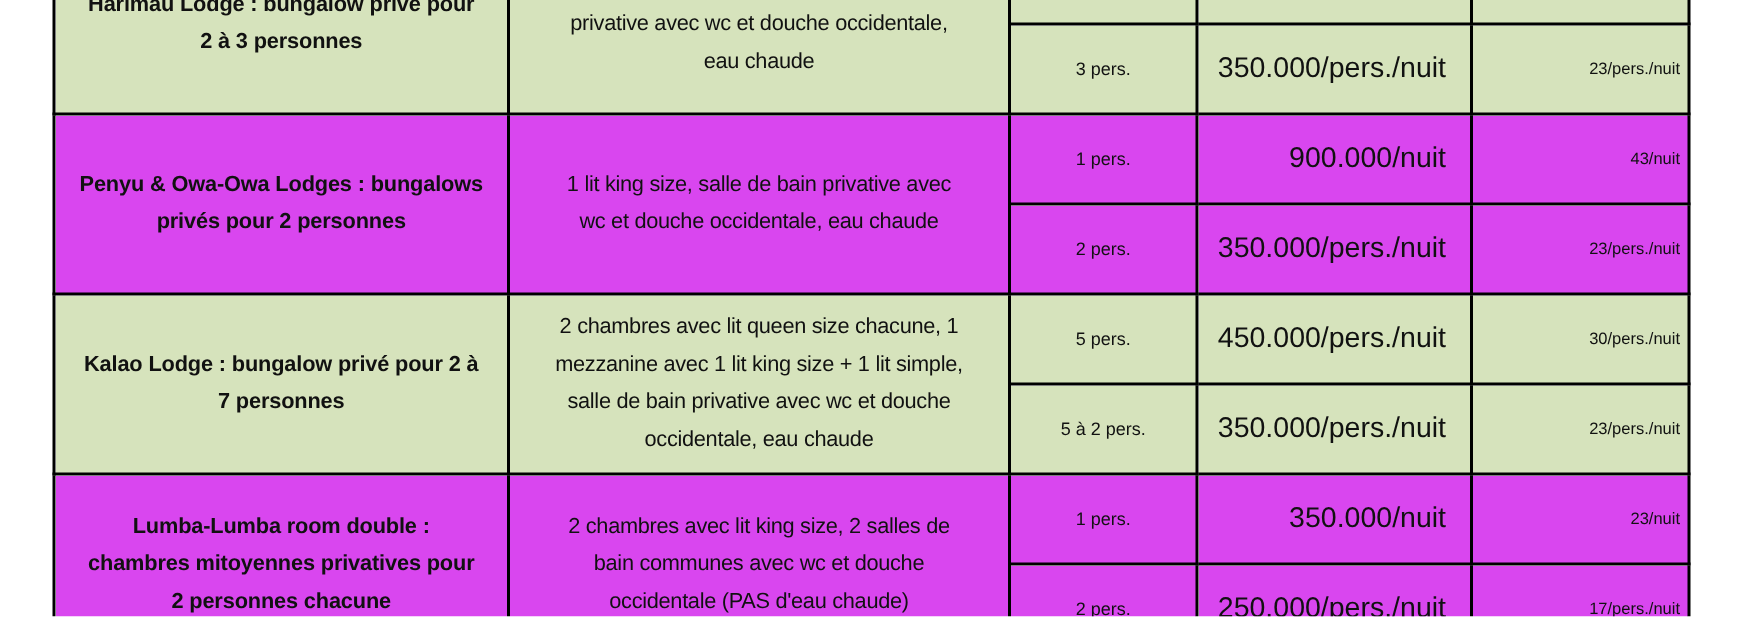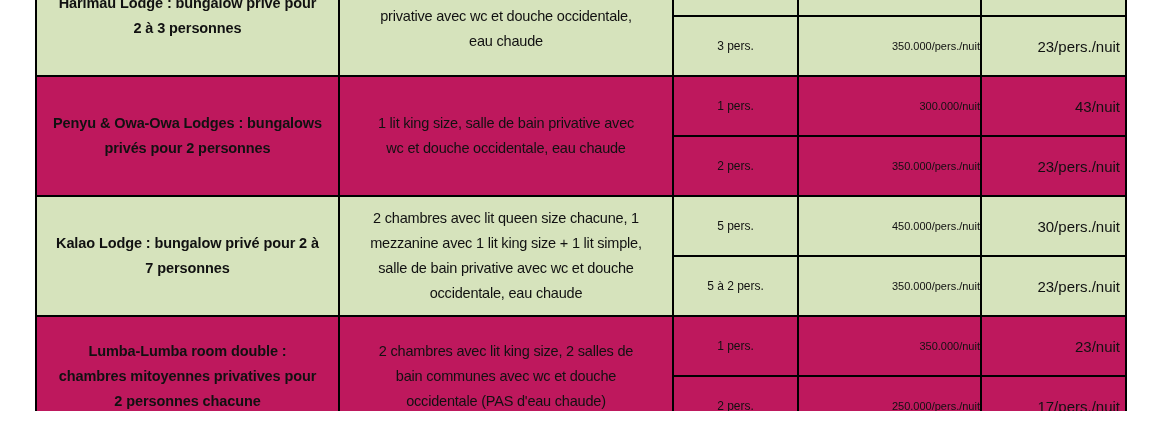--- a/index.html
+++ b/index.html
@@ -25,24 +25,24 @@
   }
   table.pricing td {
     border: 2px solid #000000;
     vertical-align: middle;
     overflow: hidden;
   }
   tr.subrow { height: 60px; }
   td.c-name   { width: 303px; text-align: center; font-weight: bold; white-space: pre-line; font-size: 14.5px; line-height: 25px; letter-spacing: -0.1px; padding: 0 6px; }
   td.c-desc   { width: 334px; text-align: center; white-space: pre-line; font-size: 14.5px; line-height: 25px; letter-spacing: -0.2px; padding: 0 5px; }
   td.c-pers   { width: 125px; text-align: center; font-size: 12px; }
-  td.c-idr    { width: 183px; text-align: right; font-size: 11px; padding-right: 0; }
-  td.c-eur    { width: 145px; text-align: right; font-size: 15px; padding-right: 5px; }
+  td.c-idr    { width: 183px; text-align: right; font-size: 19px; padding-right: 16px; }
+  td.c-eur    { width: 145px; text-align: right; font-size: 11px; padding-right: 5px; }
   td.bg-green { background: #d6e3bc; }
-  td.bg-white { background: #be185d; margin-left: 31px; }
+  td.bg-white { background: #d946ef; margin-left: 31px; }
 </style>
 </head>
 <body>
 
 <div class="viewport">
   <div class="table-pos">
     <table class="pricing">
 
       <tbody>
           <tr class="subrow">
@@ -60,21 +60,21 @@
         <td class="c-idr bg-green">350.000/pers./nuit</td>
         <td class="c-eur bg-green">23/pers./nuit</td>
       </tr>
 
       <tr class="subrow">
         <td class="c-name bg-white" rowspan="2">Penyu &amp; Owa-Owa Lodges : bungalows
 privés pour 2 personnes</td>
         <td class="c-desc bg-white" rowspan="2">1 lit king size, salle de bain privative avec
 wc et douche occidentale, eau chaude</td>
         <td class="c-pers bg-white">1 pers.</td>
-        <td class="c-idr bg-white">300.000/nuit</td>
+        <td class="c-idr bg-white">900.000/nuit</td>
         <td class="c-eur bg-white">43/nuit</td>
       </tr>
       <tr class="subrow">
         <td class="c-pers bg-white">2 pers.</td>
         <td class="c-idr bg-white">350.000/pers./nuit</td>
         <td class="c-eur bg-white">23/pers./nuit</td>
       </tr>
 
       <tr class="subrow">
         <td class="c-name bg-green" rowspan="2">Kalao Lodge : bungalow privé pour 2 à

